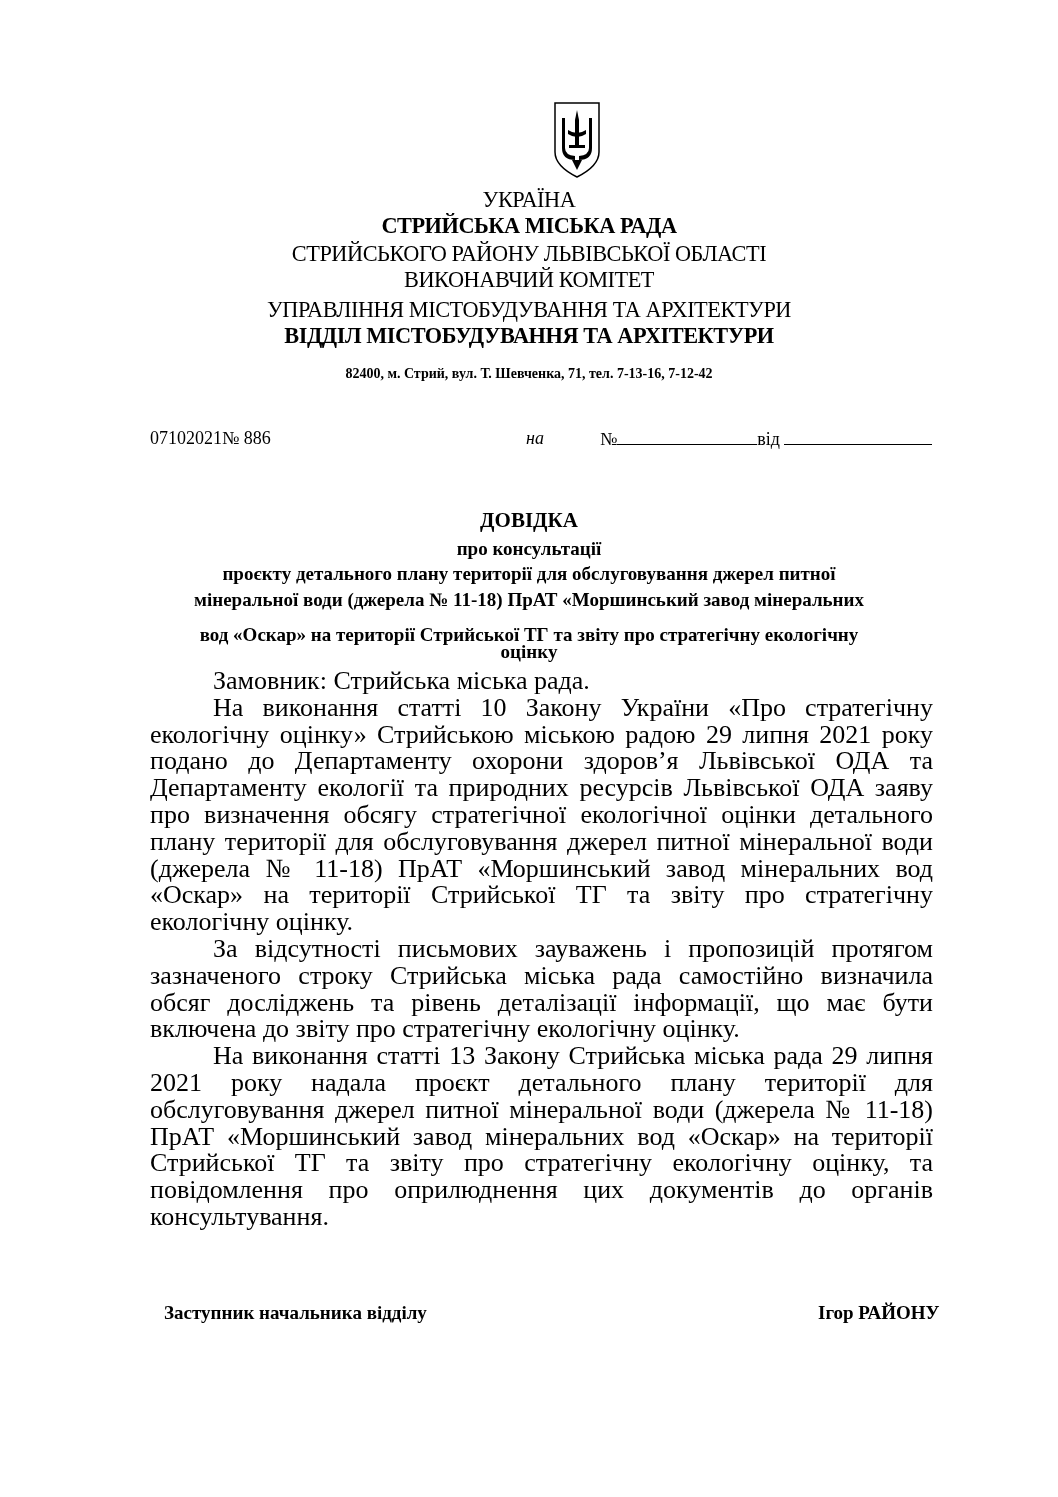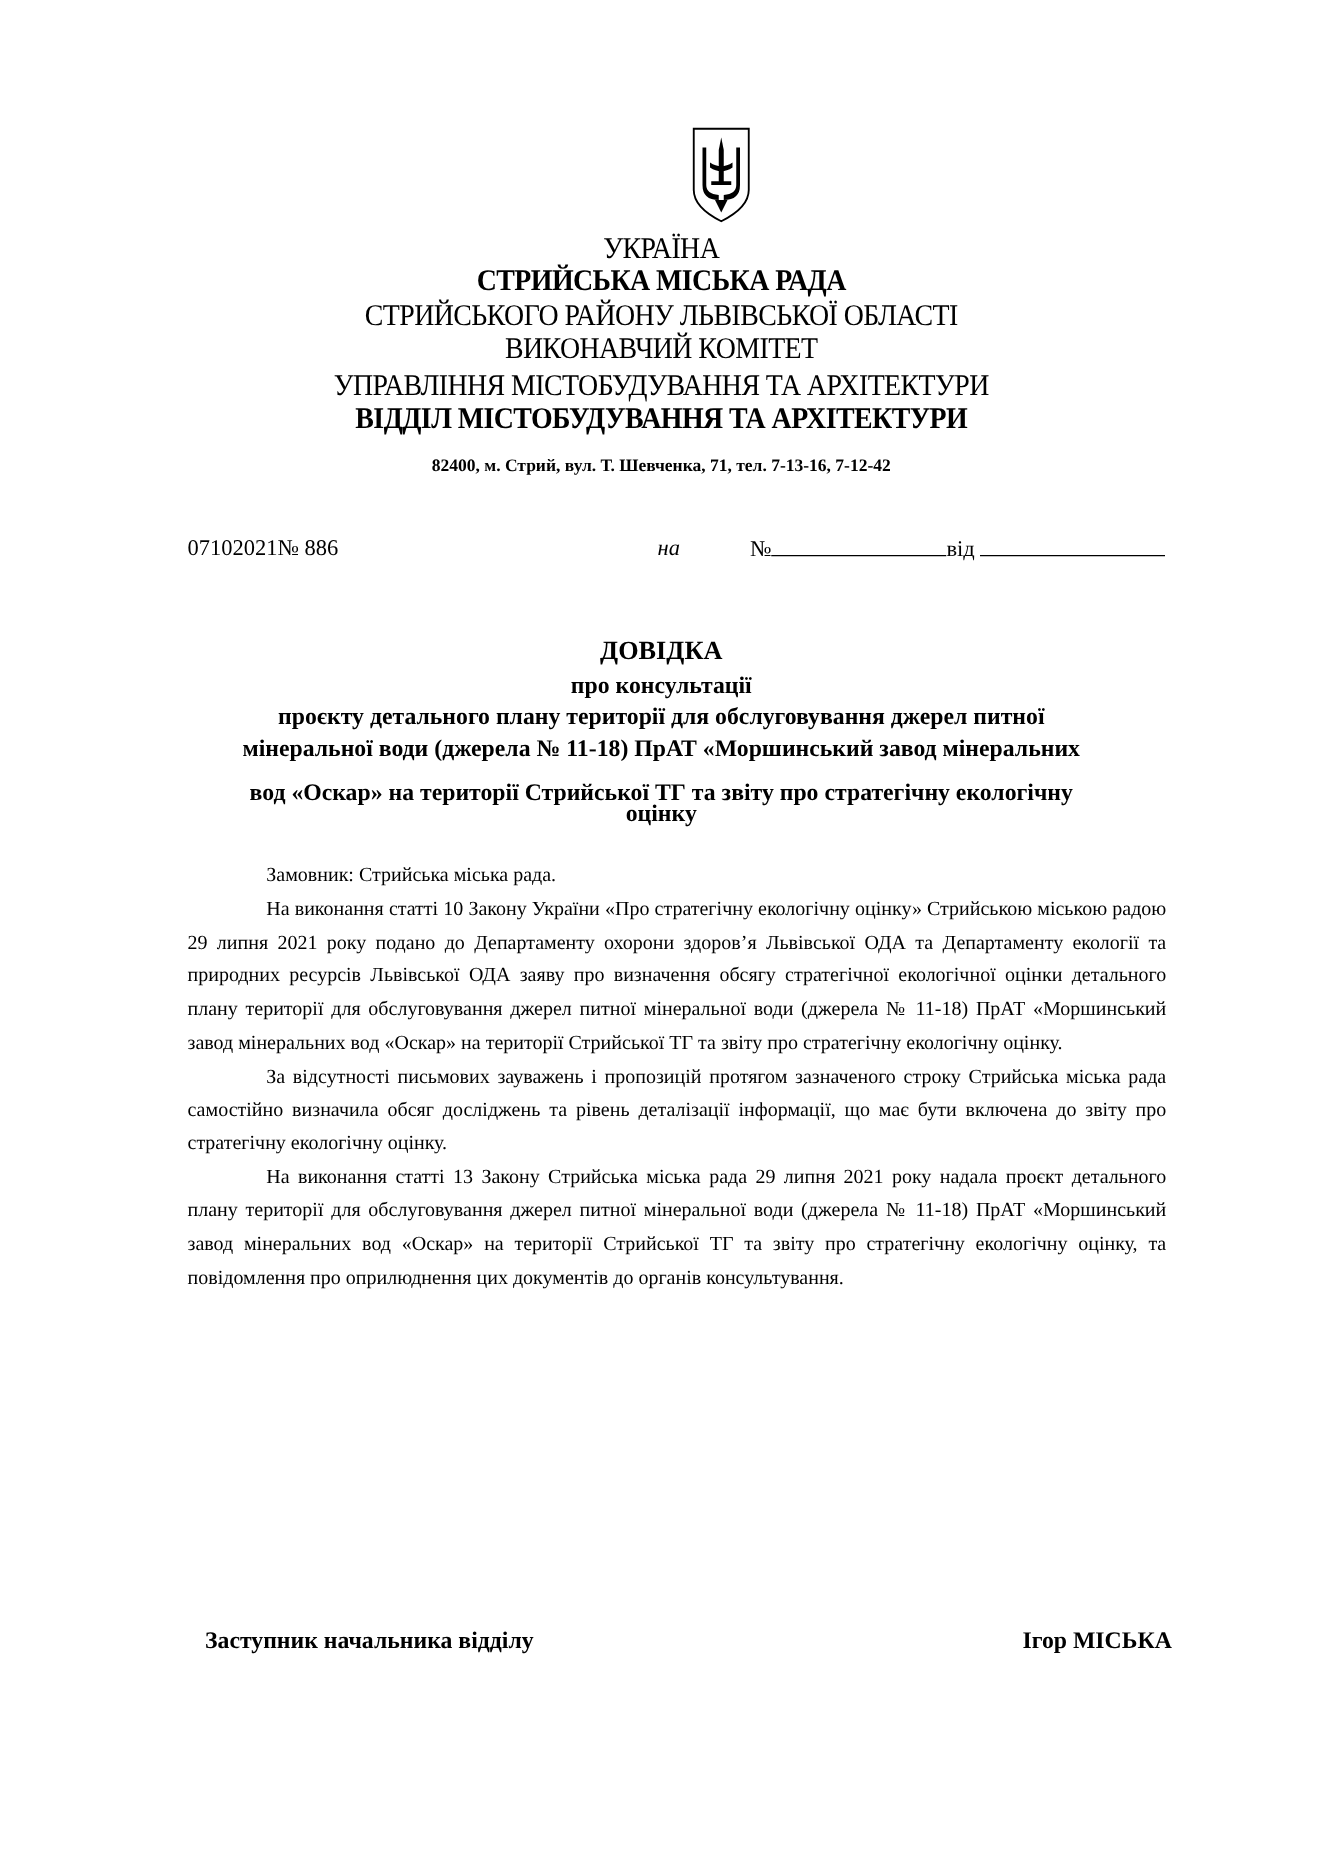--- a/index.html
+++ b/index.html
@@ -7,21 +7,21 @@
       font-family: "Liberation Serif", serif; color: #000; }
     .abs { position: absolute; }
     .center { left: 0; width: 1058px; text-align: center; }
     .hdr { font-size: 24px; line-height: 26px; letter-spacing: -0.5px; transform: scaleX(0.93); transform-origin: 529px 0; }
     .bold { font-weight: bold; }
     .emblem { left: 552px; top: 100px; width: 50px; height: 80px; }
     .addr { font-size: 14px; font-weight: bold; }
     .meta { font-size: 18px; top: 428px; }
     .line { display: inline-block; border-bottom: 1px solid #000; height: 16px; vertical-align: baseline; }
     .title { font-size: 19px; font-weight: bold; line-height: 26px; }
-    .body-text { left: 150px; width: 783px; font-size: 16px; line-height: 26.8px; text-align: justify; top: 688px; }
+    .body-text { left: 150px; width: 783px; font-size: 26px; line-height: 26.8px; text-align: justify; top: 668px; }
     .body-text p { margin: 0; text-indent: 63px; }
     .sig { font-size: 19px; font-weight: bold; top: 1302px; }
   </style>
 </head>
 <body>
 
 <div class="abs emblem">
   <svg width="50" height="80" viewBox="0 0 50 80">
     <path d="M3 3 H47 V52 Q47 66 25 77 Q3 66 3 52 Z" fill="none" stroke="#000" stroke-width="1.5"></path>
     <path d="M25 10 L27 20 L27 48 L23 48 L23 20 Z" fill="#000"></path>
@@ -56,13 +56,13 @@
 <div class="abs center title" style="top:639px;">оцінку</div>
 
 <div class="abs body-text">
   <p>Замовник: Стрийська міська рада.</p>
   <p>На виконання статті 10 Закону України «Про стратегічну екологічну оцінку» Стрийською міською радою 29 липня 2021 року подано до Департаменту охорони здоров’я Львівської ОДА та Департаменту екології та природних ресурсів Львівської ОДА заяву про визначення обсягу стратегічної екологічної оцінки детального плану території для обслуговування джерел питної мінеральної води (джерела № 11-18) ПрАТ «Моршинський завод мінеральних вод «Оскар» на території Стрийської ТГ та звіту про стратегічну екологічну оцінку.</p>
   <p>За відсутності письмових зауважень і пропозицій протягом зазначеного строку Стрийська міська рада самостійно визначила обсяг досліджень та рівень деталізації інформації, що має бути включена до звіту про стратегічну екологічну оцінку.</p>
   <p>На виконання статті 13 Закону Стрийська міська рада 29 липня 2021  року надала проєкт детального плану території для обслуговування джерел питної мінеральної води (джерела № 11-18) ПрАТ «Моршинський завод мінеральних вод «Оскар» на території Стрийської ТГ та звіту про стратегічну екологічну оцінку, та повідомлення про оприлюднення цих документів до органів консультування.</p>
 </div>
 
 <div class="abs sig" style="left:164px;">Заступник начальника відділу</div>
-<div class="abs sig" style="left:818px;">Ігор МІСЬКА</div>
+<div class="abs sig" style="left:818px;">Ігор РАЙОНУ</div>
 
 </body></html>

